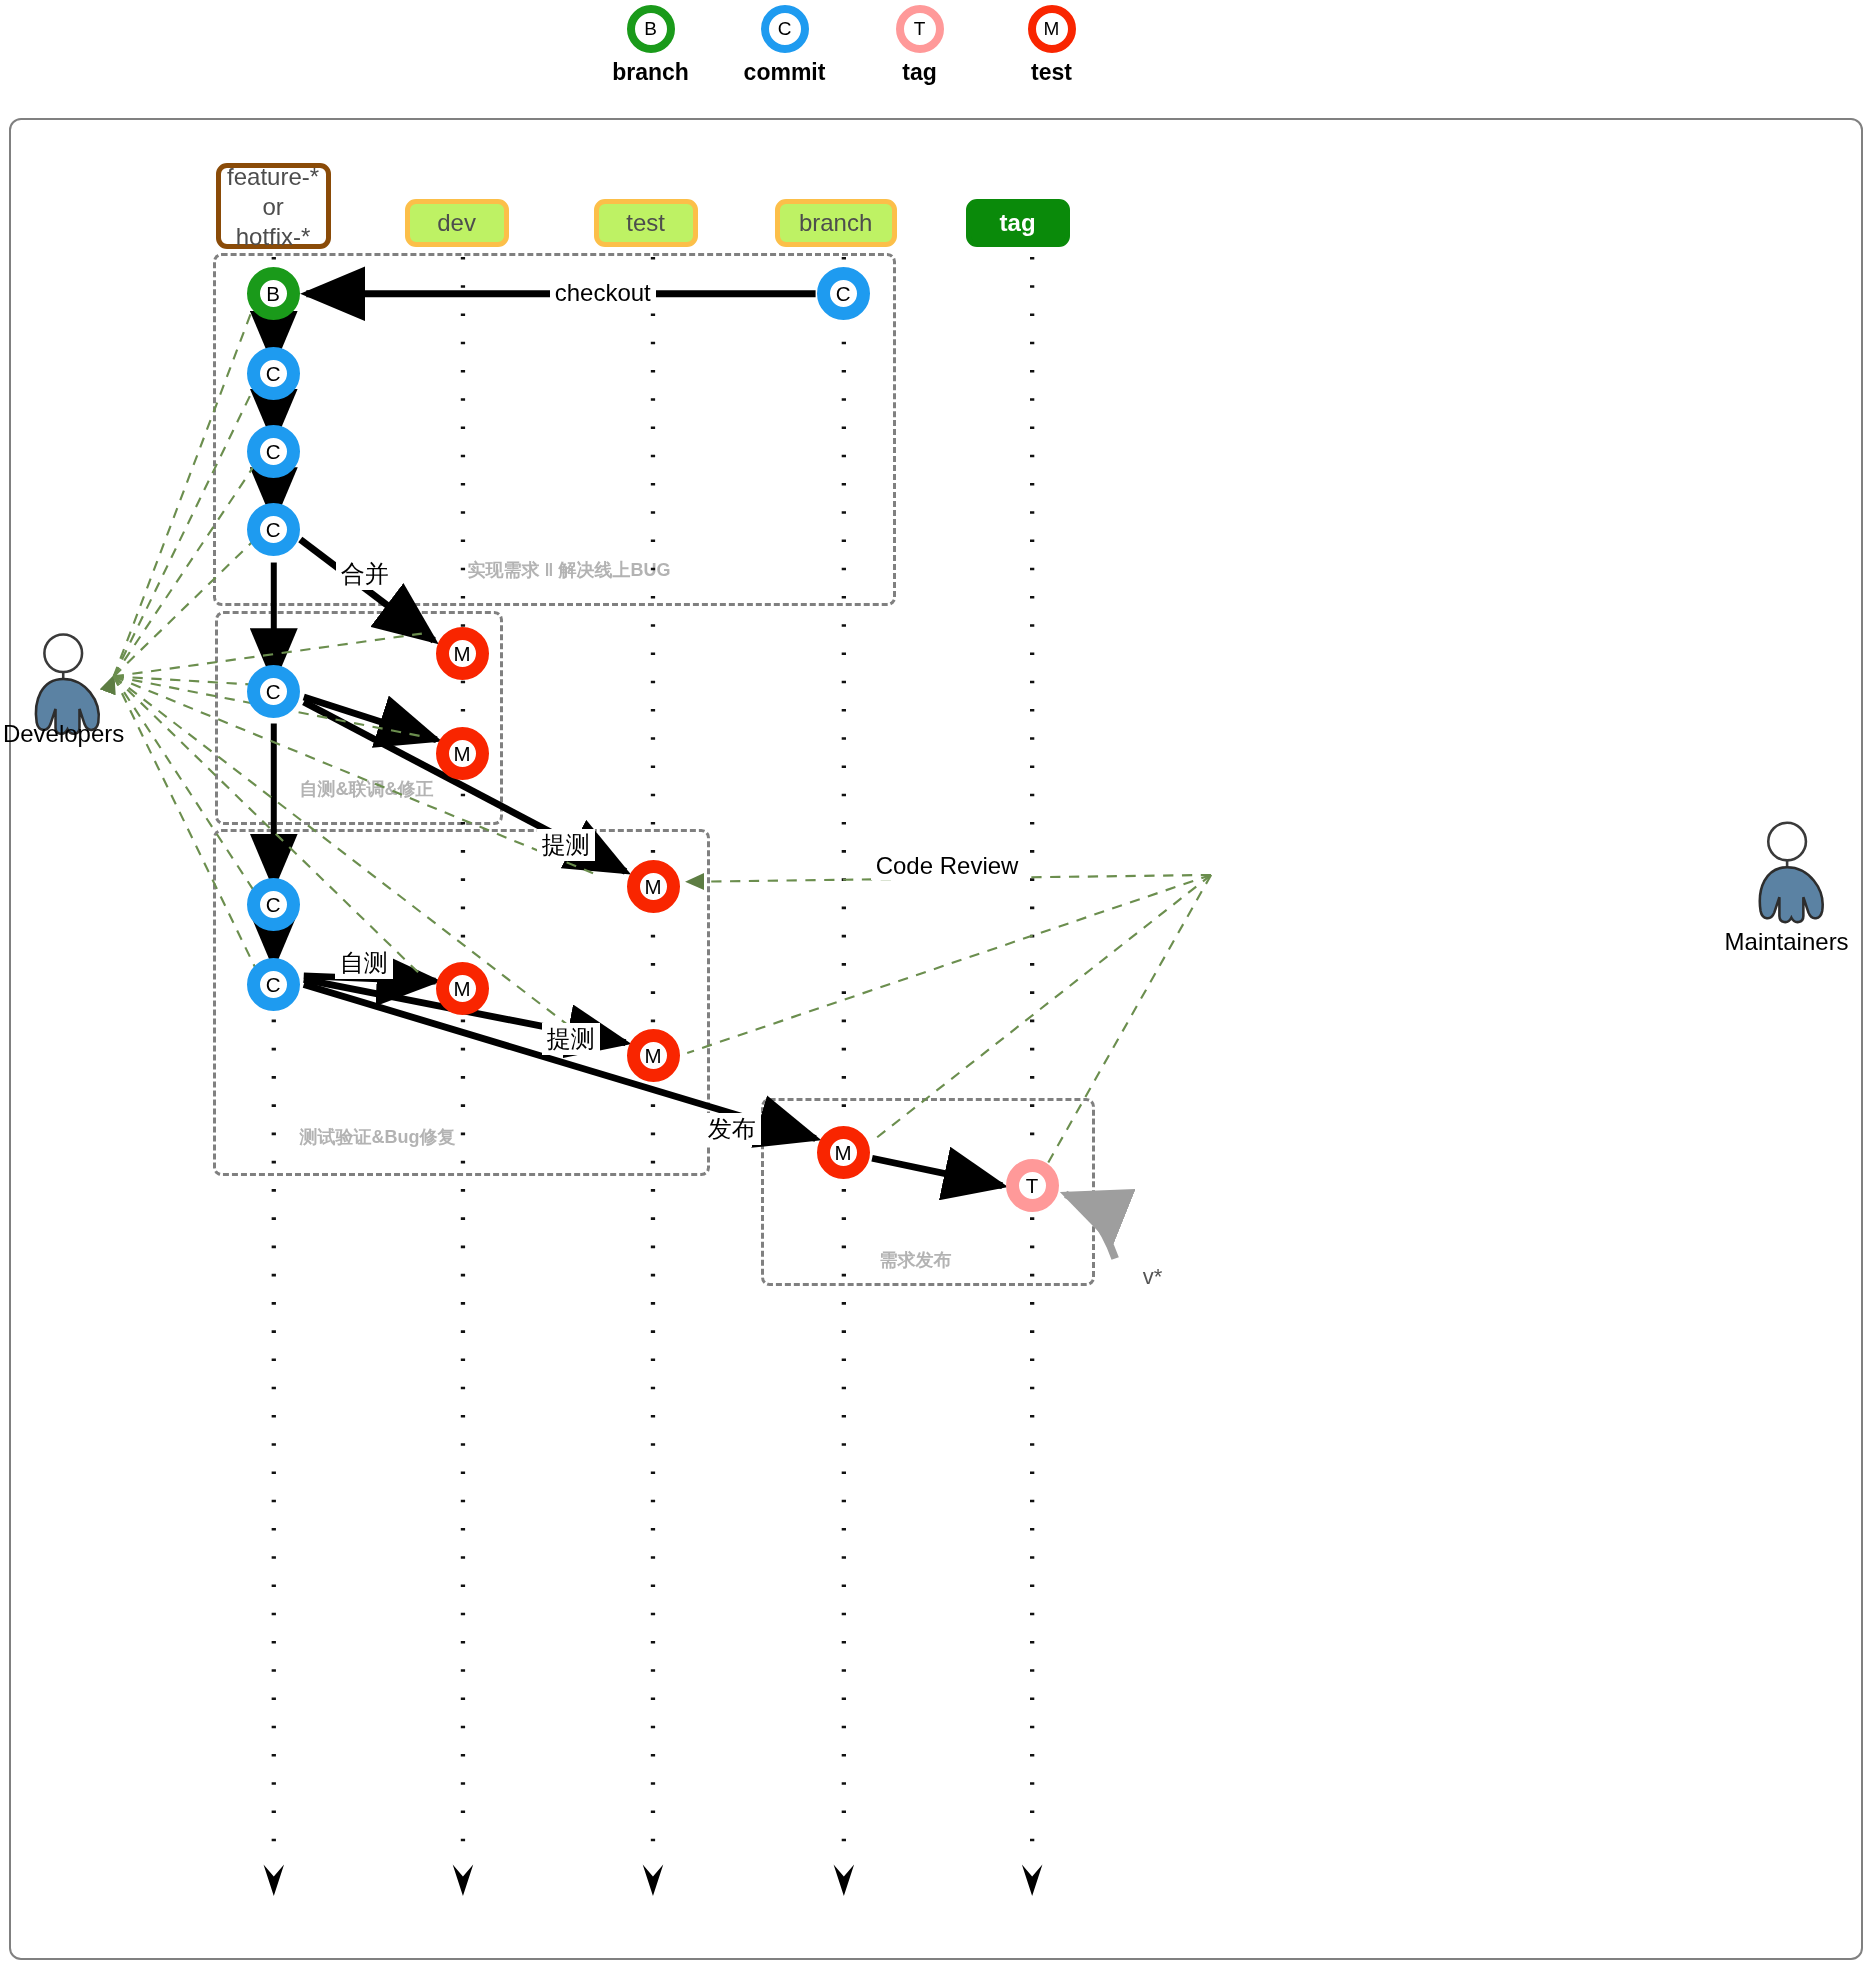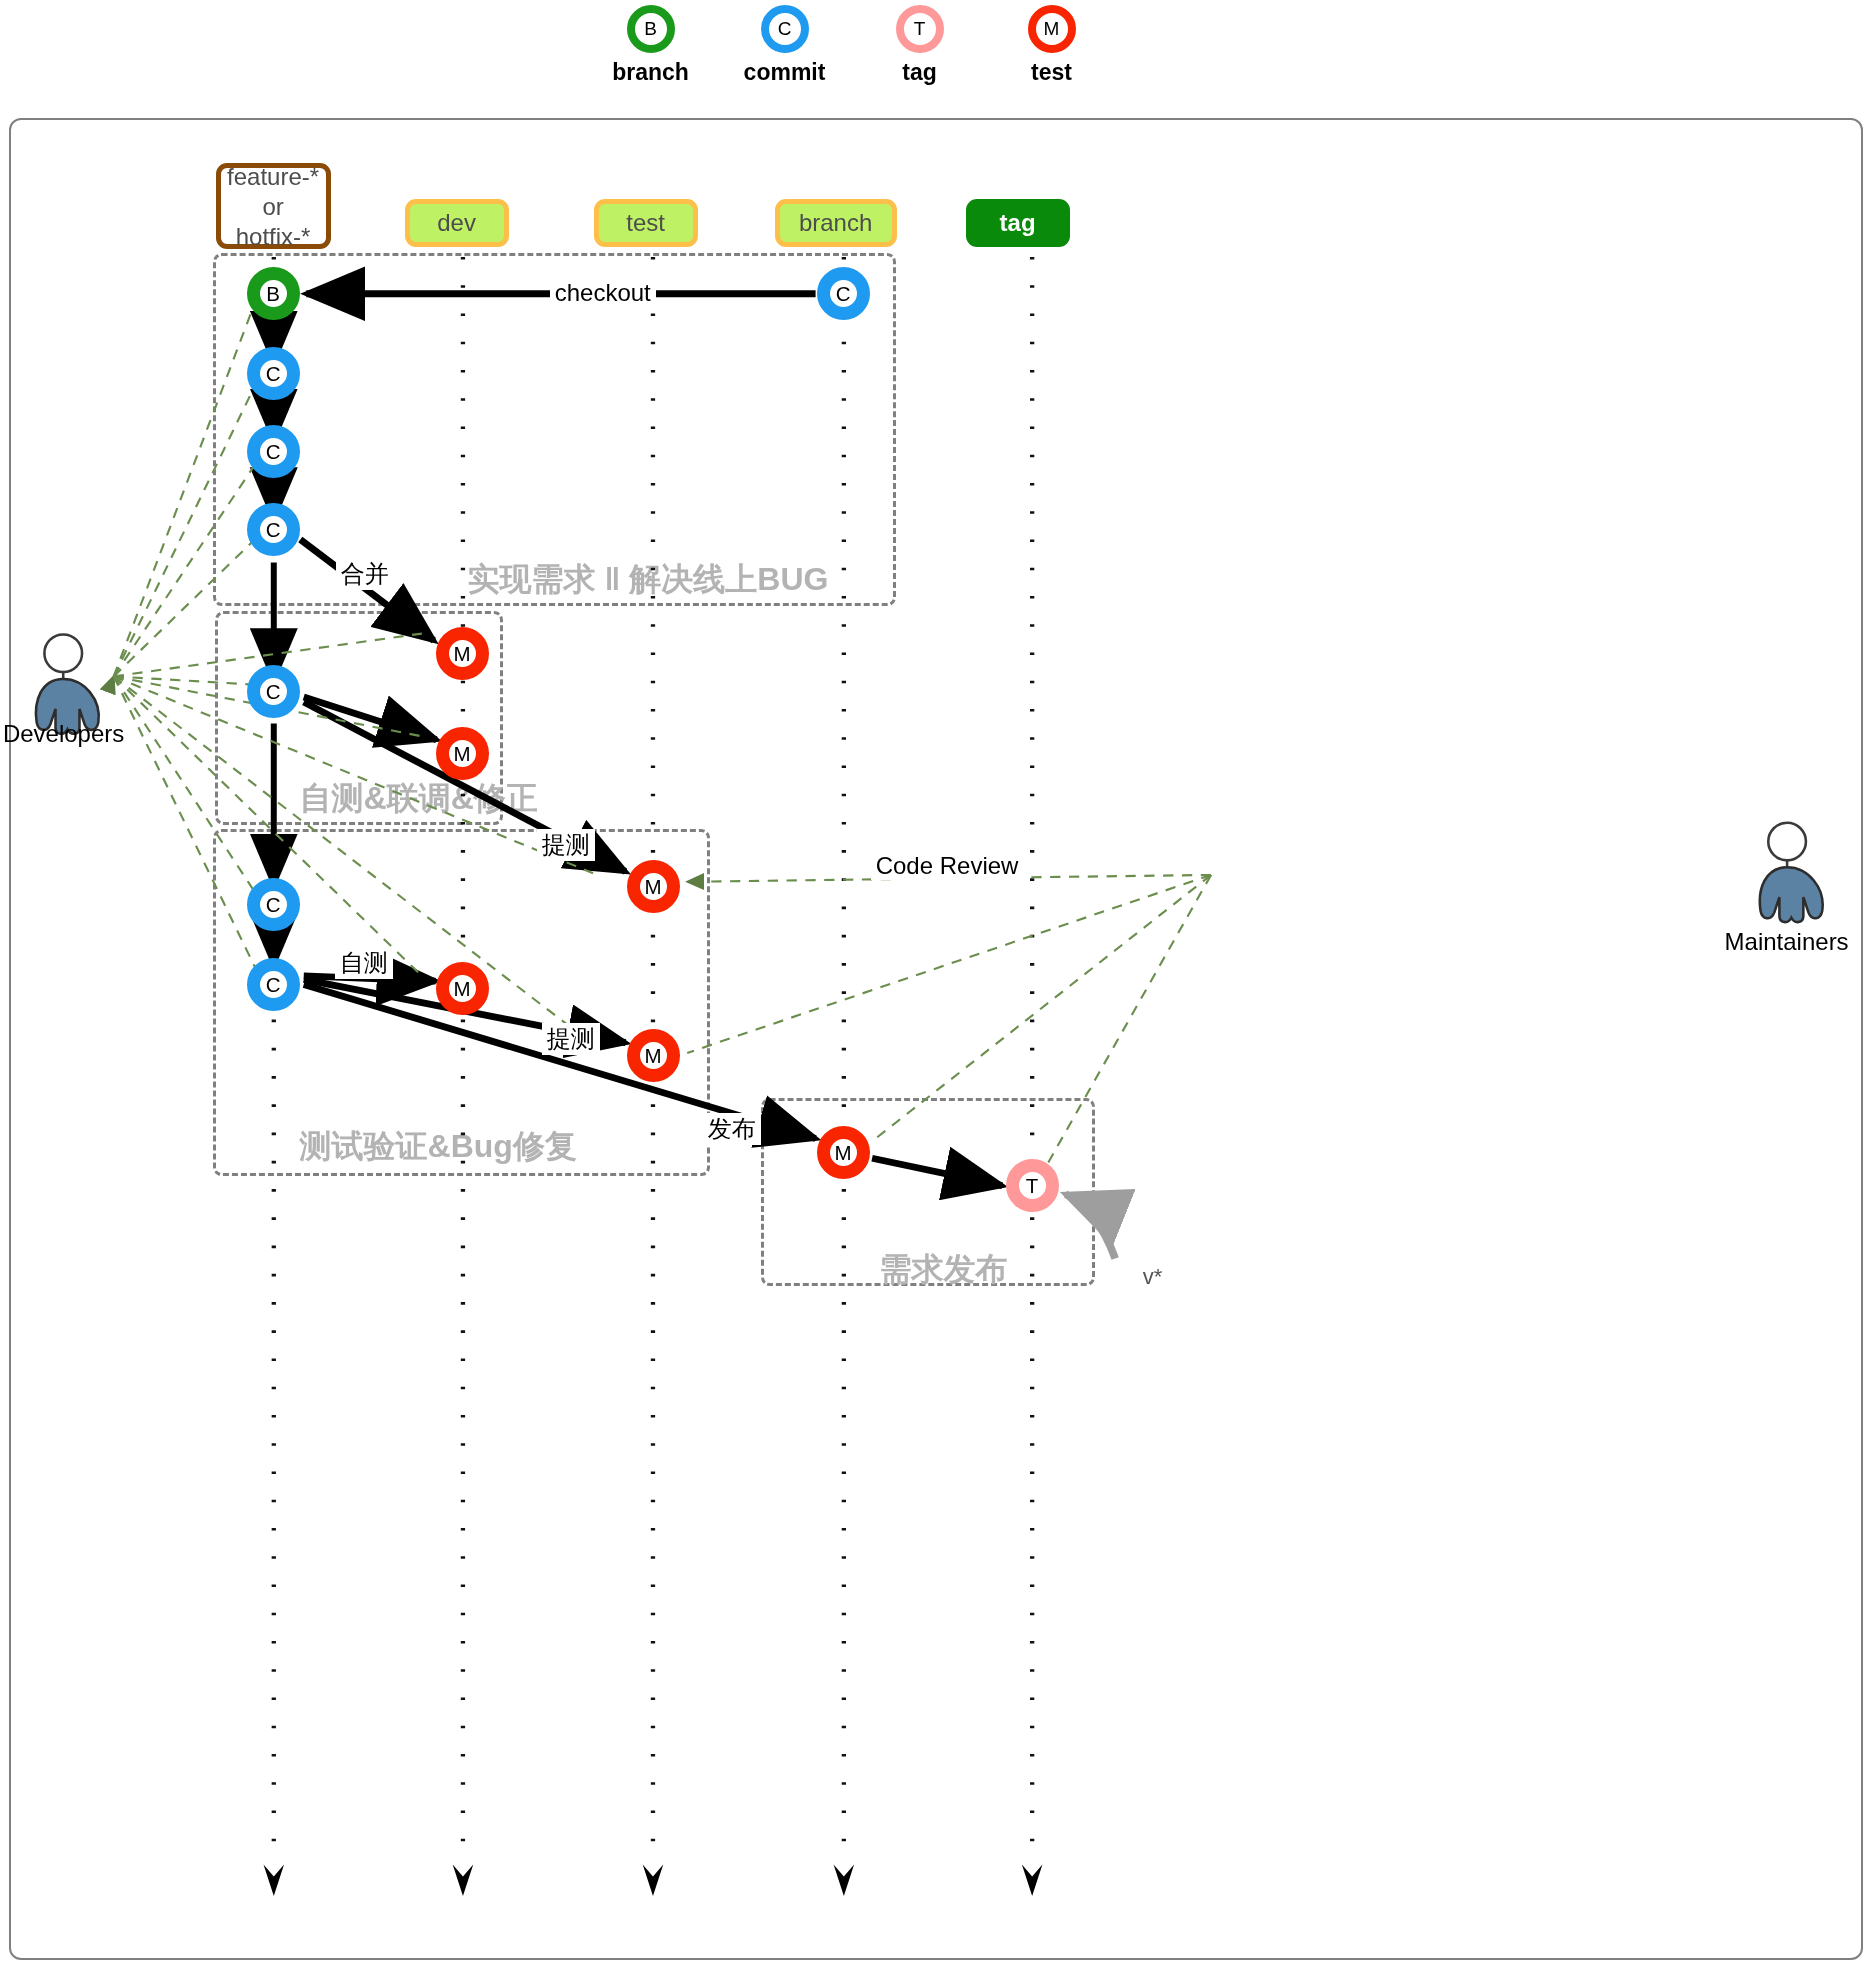--- a/index.html
+++ b/index.html
@@ -94,21 +94,21 @@
   }
   
   .phase-box {
     position: absolute;
     border: 3.4px dashed #808080;
     border-radius: 8.6px;
     background: transparent;
   }
   .phase-label {
     position: absolute;
-    font-size: 32px;
+    font-size: 18px;
     font-weight: bold;
     color: #b3b3b3;
     white-space: nowrap;
   }
   
   .node {
     position: absolute;
     width: 53px; height: 53px;
     border-radius: 50%;
     display: flex; align-items: center; justify-content: center;

